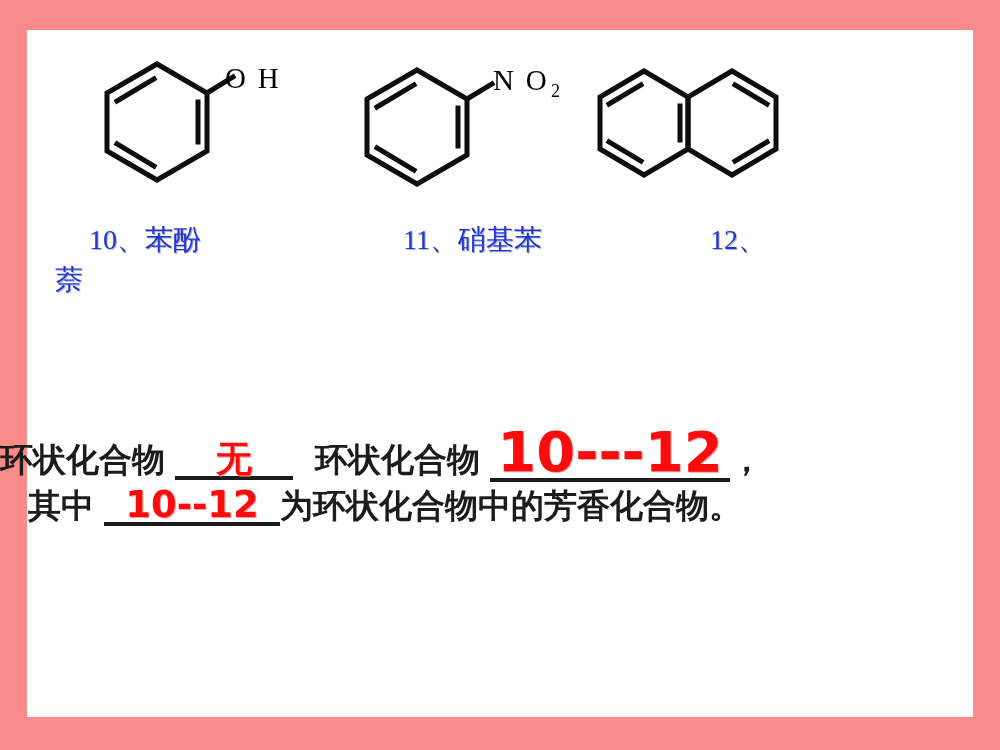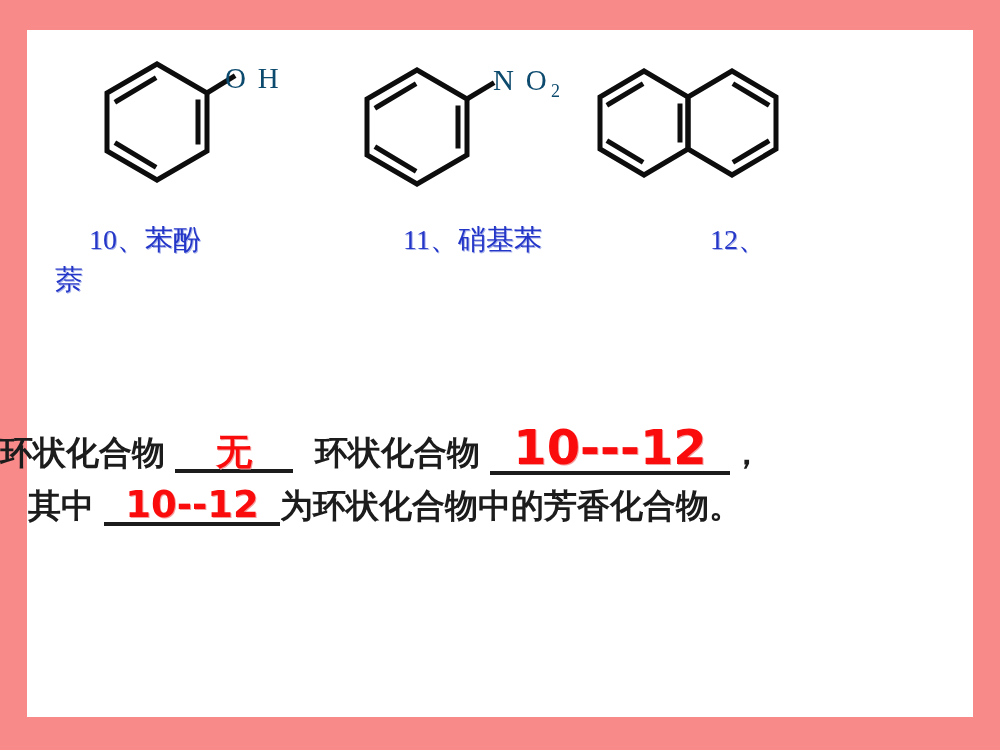--- a/index.html
+++ b/index.html
@@ -39,21 +39,21 @@
   .struct {
     position: absolute;
   }
   .struct svg {
     display: block;
     overflow: visible;
   }
   .atom-label {
     position: absolute;
     font-family: "Liberation Serif", "DejaVu Serif", serif;
-    color: #0c4a6e;
+    color: #000000;
     white-space: nowrap;
     letter-spacing: 0.08em;
     text-align: center;
   }
   .atom-label .sub {
     font-size: 0.62em;
     vertical-align: sub;
     margin-left: 2px;
   }
 
@@ -131,21 +131,21 @@
     vertical-align: baseline;
     border-bottom: 4px solid #1c1c1c;
     color: #fb0c0c;
     font-family: "DejaVu Sans", "Liberation Sans", sans-serif;
     font-weight: bold;
     text-shadow: 1px 1px 0 #f3a0a0;
     line-height: 0.95;
   }
   .blank-sm { width: 118px; font-size: 36px; }
   .blank-md { width: 214px; font-size: 38px; }
-  .blank-lg { width: 240px; font-size: 48px; }
+  .blank-lg { width: 240px; font-size: 56px; }
   .blank-xl { width: 176px; font-size: 37px; }
 
   .sp-sm { display: inline-block; width: 10px; }
   .sp-md { display: inline-block; width: 22px; }
 </style>
 </head>
 <body>
 
 <div class="slide">
   <div class="canvas">

